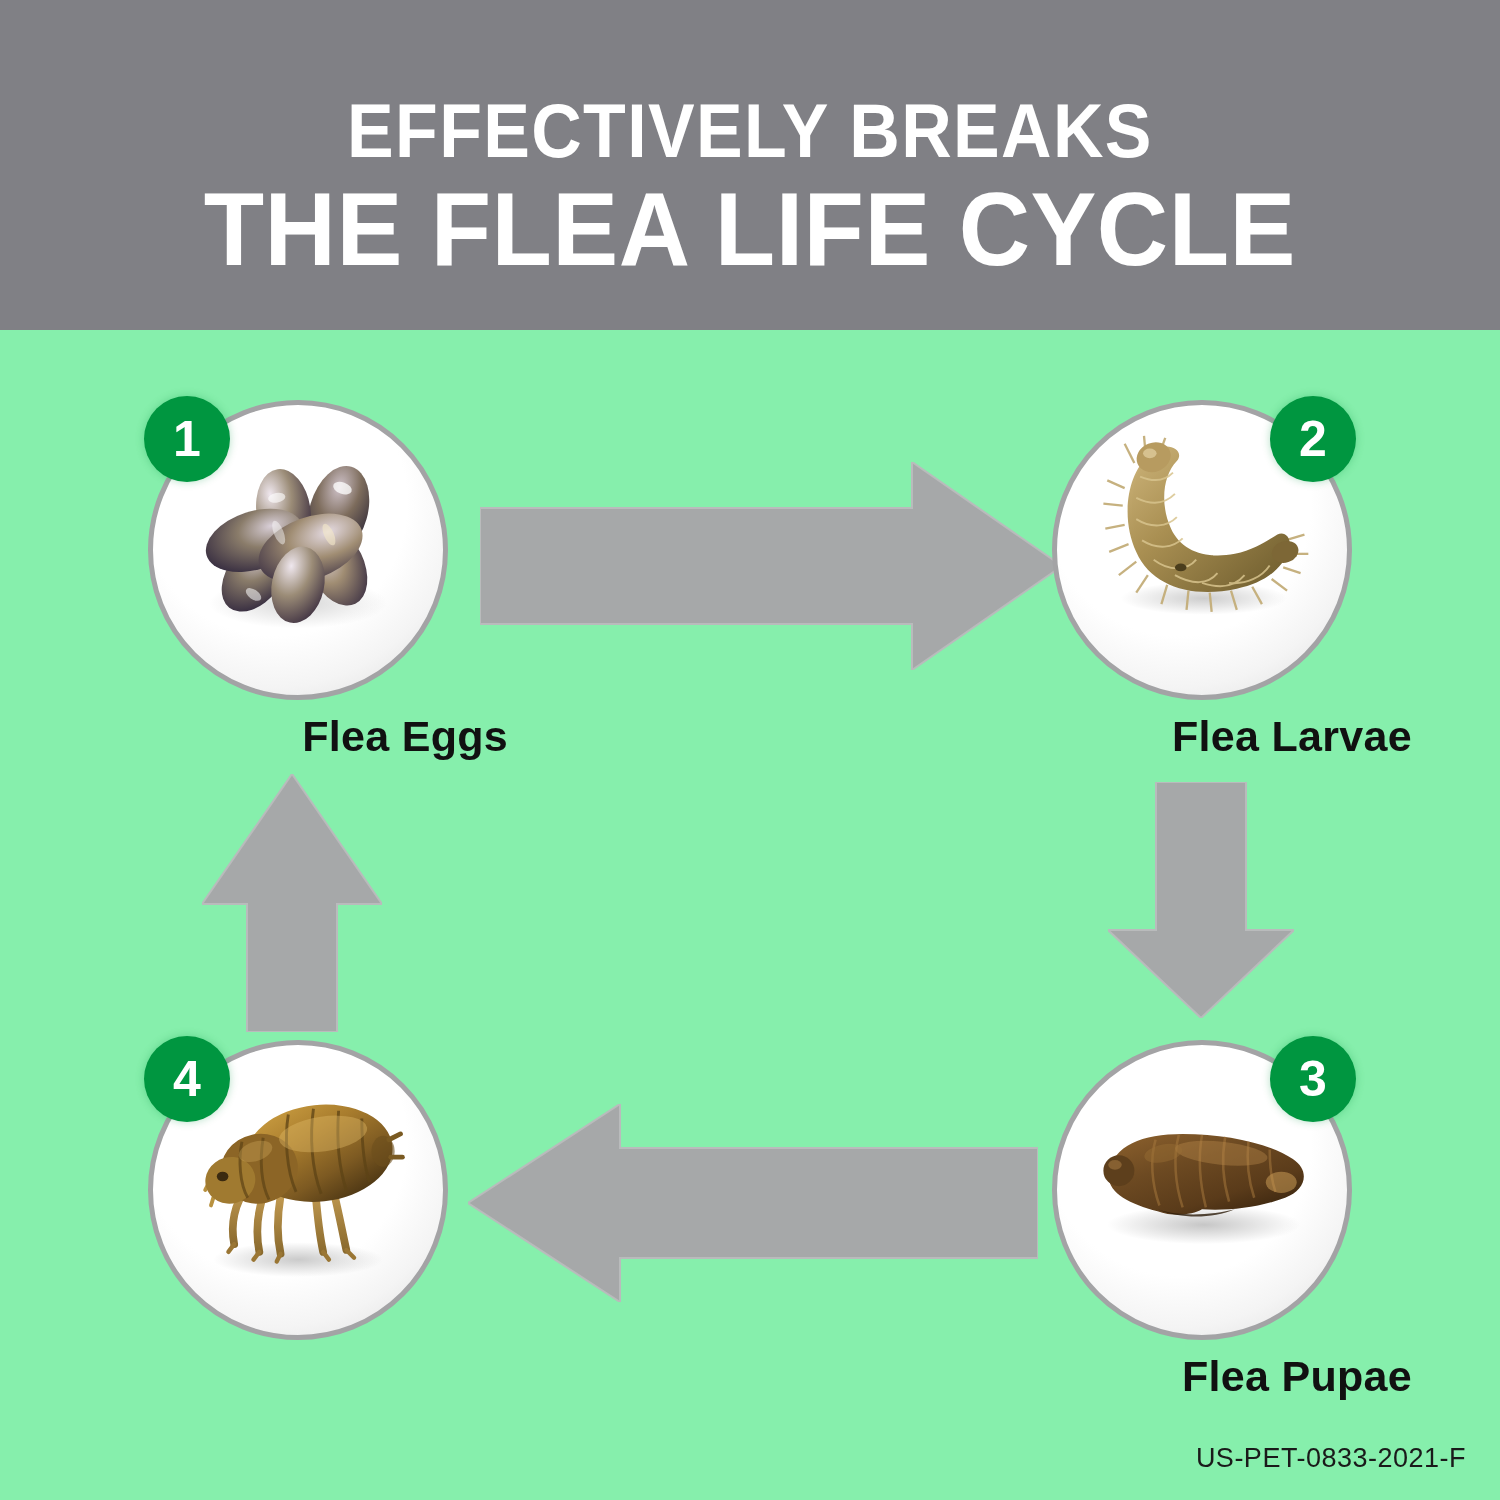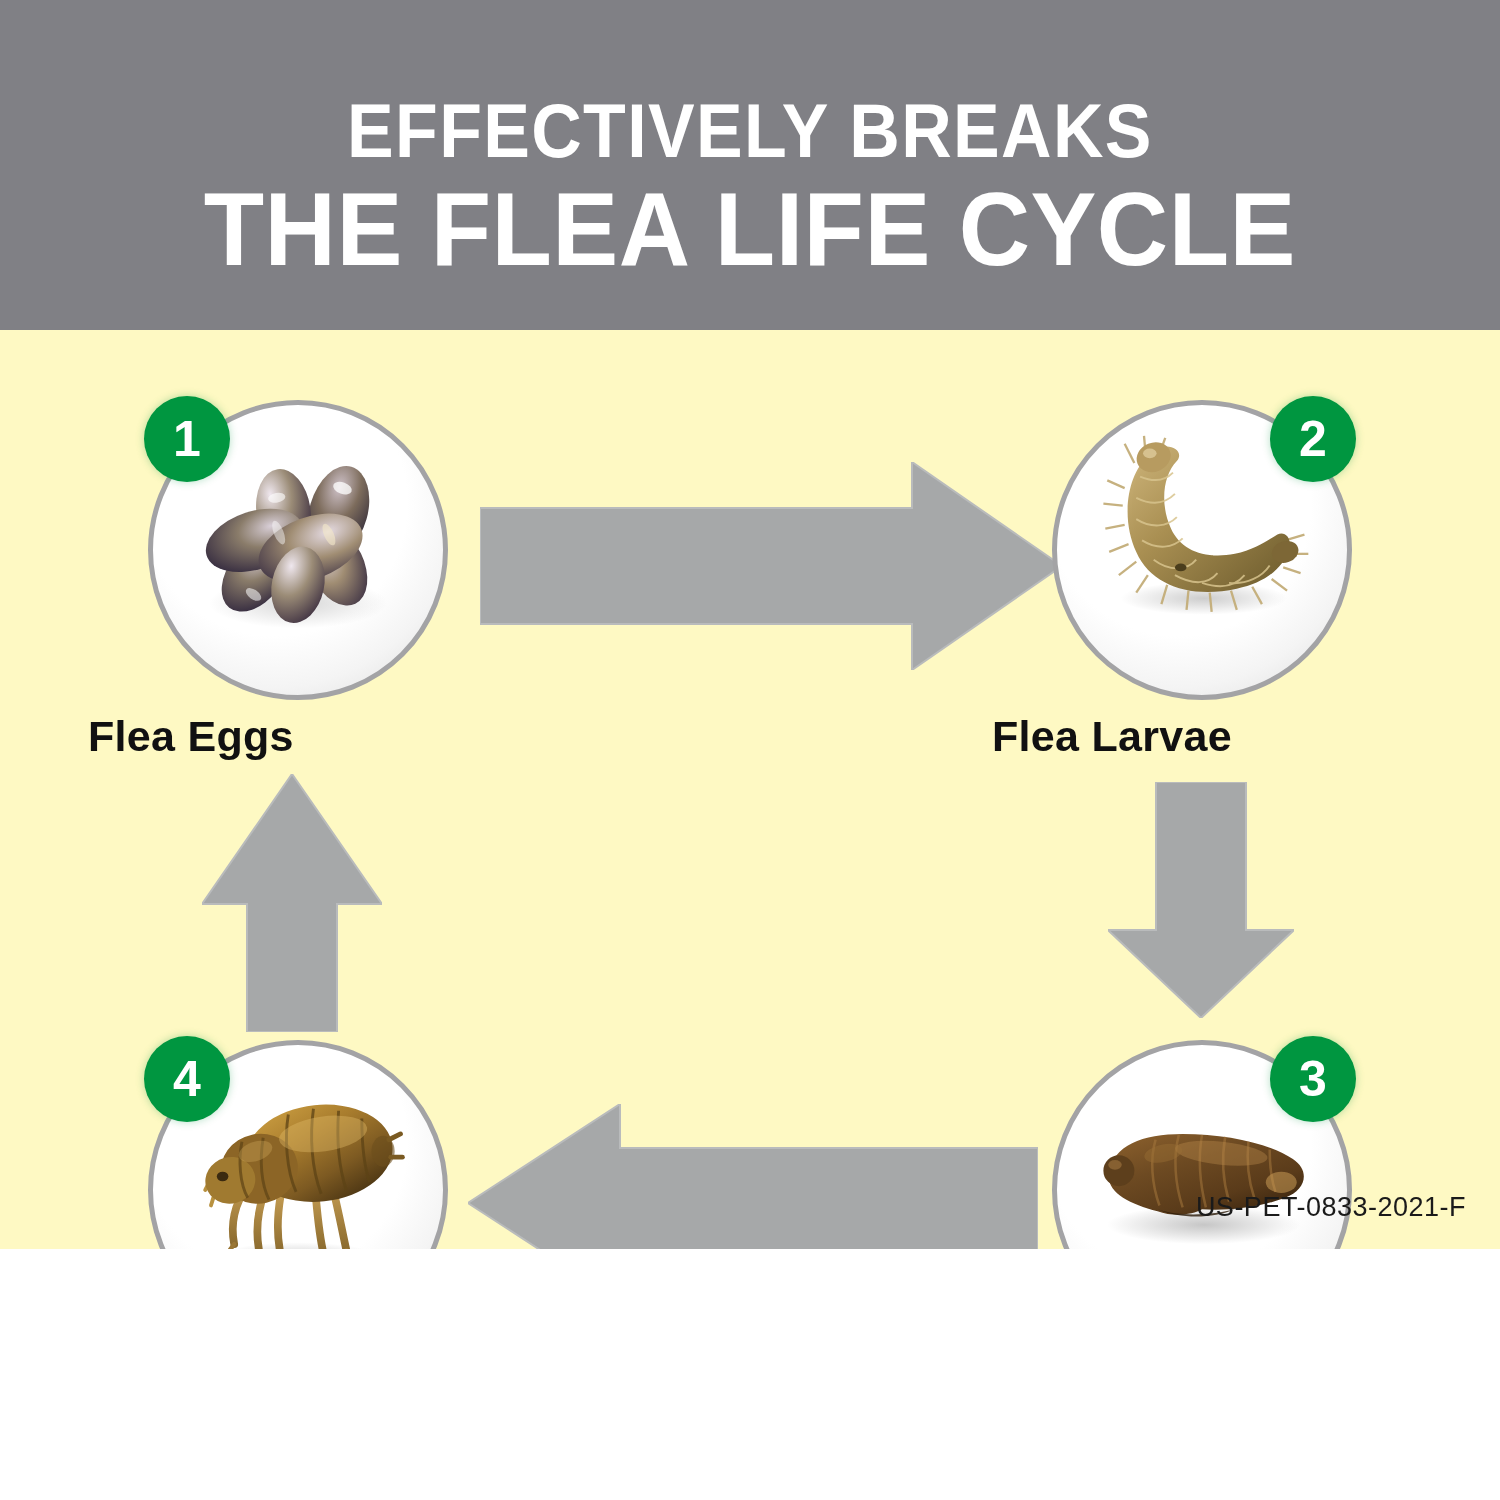--- a/index.html
+++ b/index.html
@@ -6,22 +6,22 @@
     margin: 0;
     padding: 0;
     background: #ffffff;
   }
   body {
     font-family: "Liberation Sans", sans-serif;
   }
   .page {
     position: relative;
     width: 1500px;
-    height: 1249px;
-    background: #fef9c3;
+    height: 1500px;
+    background: #86efac;
     overflow: hidden;
   }
 
   
   .header {
     position: absolute;
     left: 0;
     top: 0;
     width: 1500px;
     height: 330px;
@@ -92,21 +92,21 @@
     box-shadow: 0 0 8px rgba(0,150,64,0.30);
   }
   .badge-tl { left: -4px; top: -4px; }
   .badge-tr { right: -4px; top: -4px; }
 
   .stage-label {
     position: absolute;
     top: 312px;
     left: -60px;
     width: 420px;
-    text-align: left;
+    text-align: right;
     color: #111111;
     font-family: "Liberation Sans", sans-serif;
     font-weight: bold;
     font-size: 43px;
     letter-spacing: 0.3px;
     white-space: nowrap;
   }
 
   
   #stage-eggs   { left: 148px;  top: 400px; }
@@ -363,20 +363,21 @@
           <ellipse cx="64" cy="130" rx="16" ry="16" fill="#5d3f1c"></ellipse>
           <ellipse cx="60" cy="124" rx="7" ry="5" fill="#a77c43" opacity="0.55"></ellipse>
 
           <path d="M104 170 C128 180 160 180 184 170 C162 176 126 178 104 170 Z" fill="#2b1a08" opacity="0.8"></path>
         </svg>
       </div>
     </div>
     <div class="stage-badge badge-tr">
       <span>3</span>
     </div>
+    <div class="stage-label">Flea Pupae</div>
   </div>
 
   <div class="stage" id="stage-adult">
     <div class="stage-circle">
       <div class="specimen">
         <svg viewBox="0 0 300 300" aria-hidden="true">
           <defs>
             <linearGradient id="fleaBody" x1="0.15" y1="0.05" x2="0.8" y2="0.95">
               <stop offset="0%" stop-color="#c79a3f"></stop>
               <stop offset="35%" stop-color="#a87c2d"></stop>

